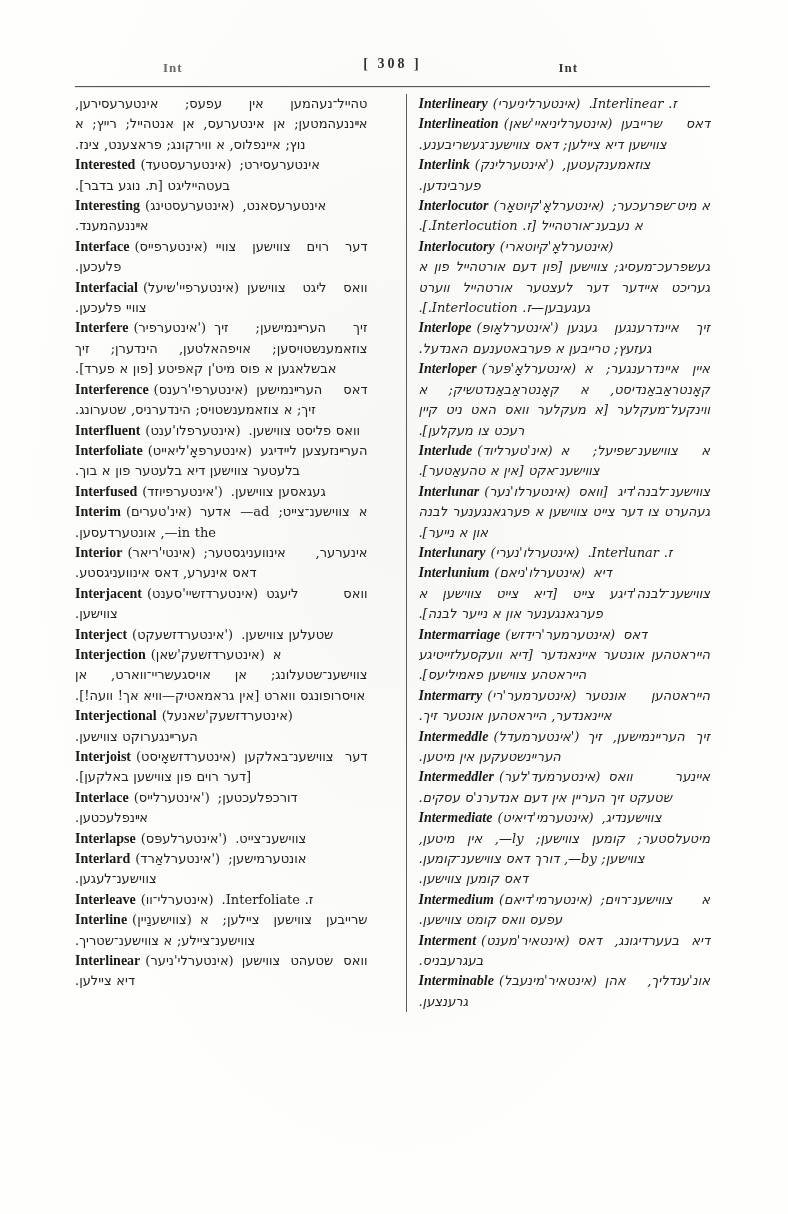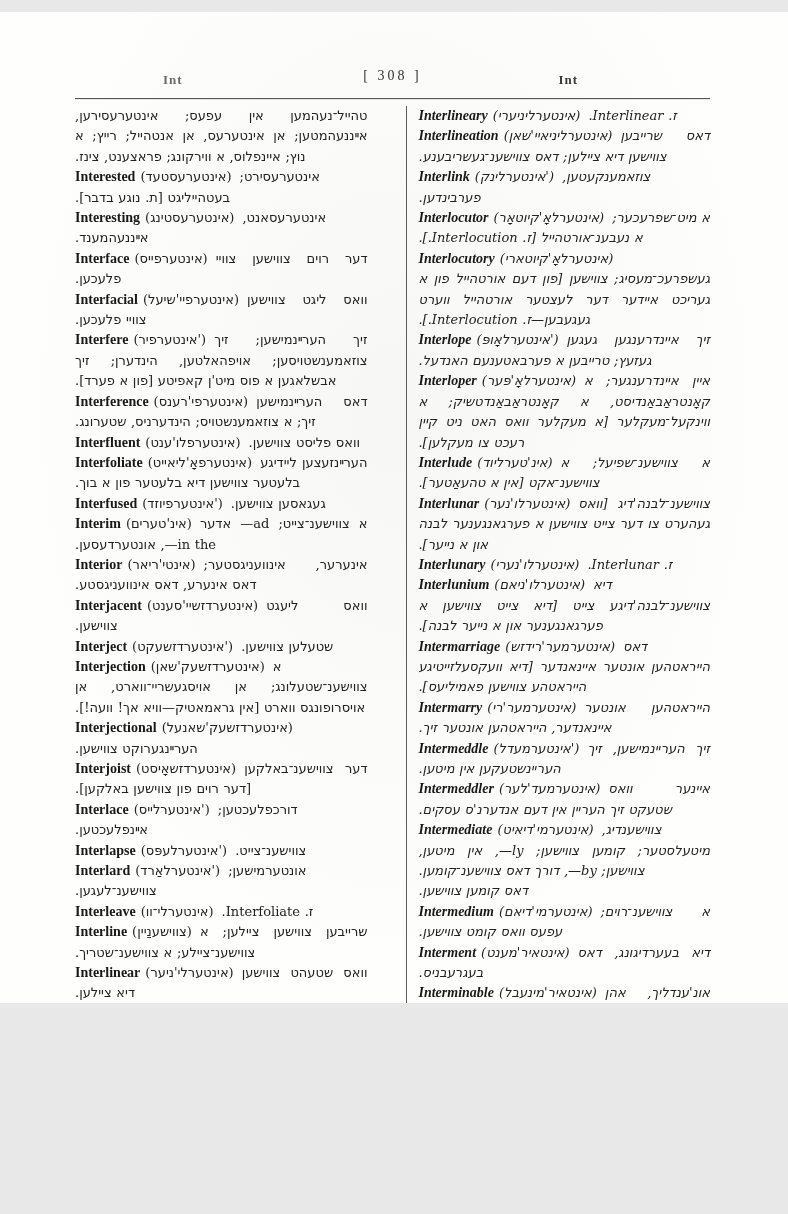--- a/index.html
+++ b/index.html
@@ -1,34 +1,34 @@
 <!DOCTYPE html>
 <html lang="yi"><head>
 <meta charset="utf-8">
 <style>
   html,body { margin:0; padding:0; background:#e8e8e8; }
   .page {
     position: relative;
-    width: 788px; height: 991px;
-    margin: 12px auto;
+    width: 788px; height: 1214px;
+    margin: 0 auto;
     background: #fefefd;
     background-image: radial-gradient(ellipse at 50% 40%, rgba(120,115,100,0.05), rgba(255,255,255,0) 70%);
     box-sizing: border-box;
     padding: 56px 78px 0 75px;
     font-family: "DejaVu Serif", "DejaVu Sans", serif;
     color: #1f1f1f;
     overflow: hidden;
   }
   header.running-head {
     position: relative;
     height: 26px;
     font-family: "Liberation Serif", "DejaVu Serif", serif;
   }
   .guide-left  { position:absolute; left:88px;  top:4px; font-size:13px; font-weight:bold; color:#6b6b66; letter-spacing:1px; filter: blur(.3px); }
-  .page-num    { position:absolute; left:50%; transform:translateX(-50%); top:0; font-size:14px; font-weight:normal; color:#33322f; letter-spacing:3px; }
+  .page-num    { position:absolute; left:50%; transform:translateX(-50%); top:0; font-size:14px; font-weight:bold; color:#33322f; letter-spacing:3px; }
   .guide-right { position:absolute; right:132px; top:4px; font-size:13px; font-weight:bold; color:#3a3936; letter-spacing:1px; }
   .head-rule {
     height:0;
     border-top:1px solid rgba(60,58,52,0.85);
     box-shadow: 0 1px 0 rgba(60,58,52,0.12);
     margin: 4px 0 7px 0;
   }
   .columns { display:flex; align-items:stretch;gap:28px; }
   .col { width:50%; box-sizing:border-box; }
   .col-left  { padding-right:11px; }

